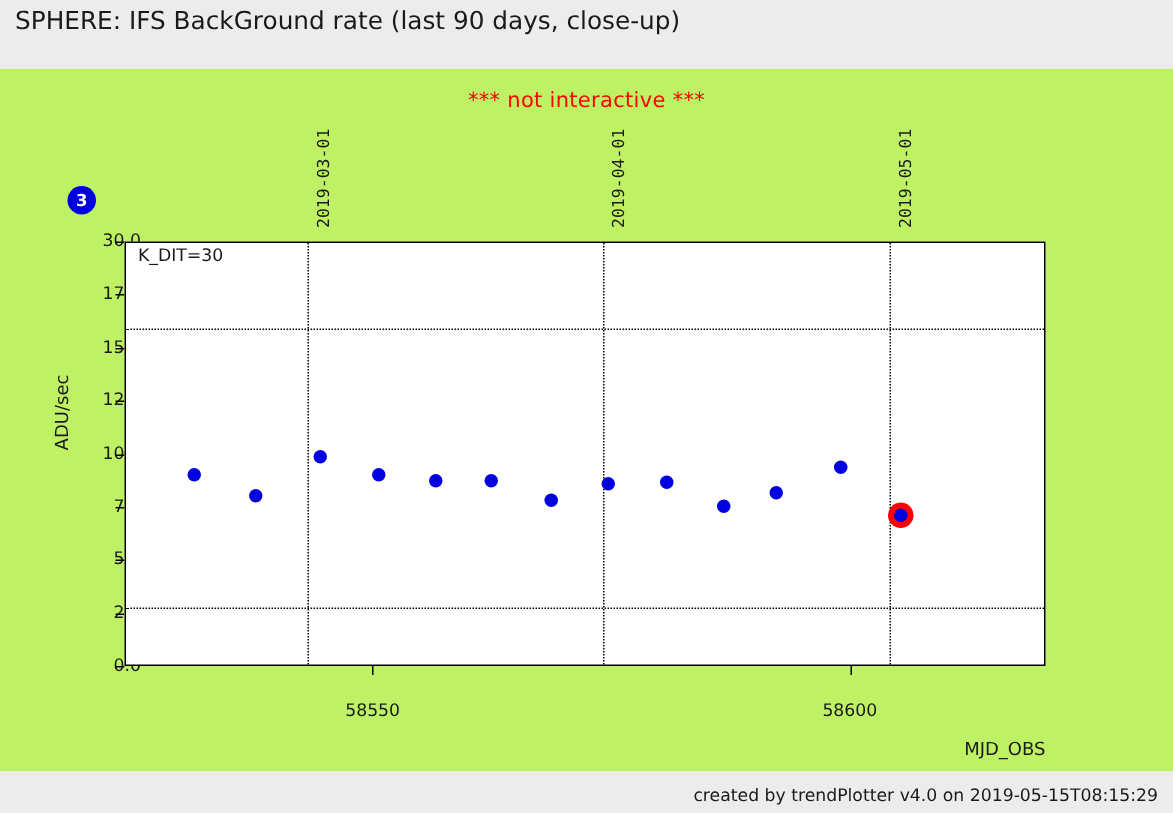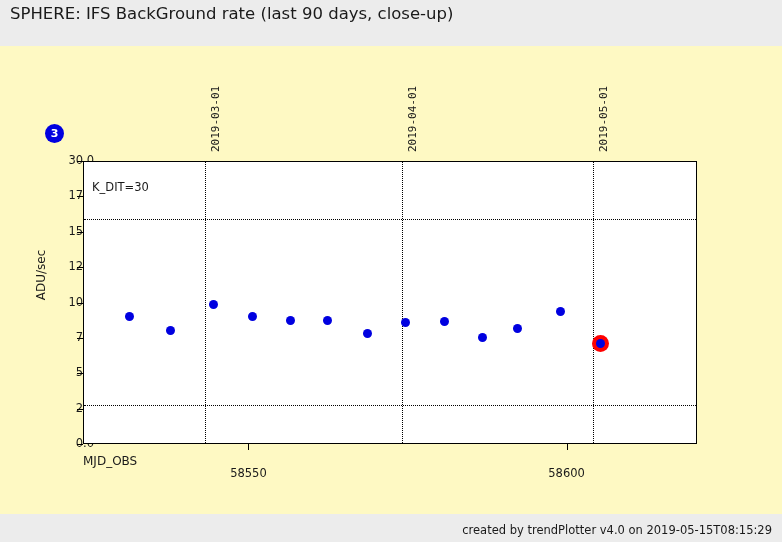--- a/index.html
+++ b/index.html
@@ -11,21 +11,21 @@
     width: 782px;
     height: 542px;
     font-family: "DejaVu Sans", "Liberation Sans", sans-serif;
     overflow: hidden;
     position: relative;
   }
   #page {
     position: relative;
     width: 782px;
     height: 542px;
-    background: #fef9c3;
+    background: #bef264;
     border-radius: 11px;
   }
   
   .header-band {
     position: absolute;
     left: 0; top: 0;
     width: 782px; height: 46px;
     background: #ececec;
   }
   .title-main {
@@ -126,21 +126,21 @@
   .point.flagged::after {
     content: "";
     position: absolute;
     left: 4px; top: 4px;
     width: 9px; height: 9px;
     border-radius: 50%;
     background: #0000e0;
   }
   .annot-kdit {
     position: absolute;
-    left: 8px; top: 18px;
+    left: 8px; top: 1px;
     font-size: 11.5px;
     color: #1a1a1a;
     white-space: nowrap;
   }
   
   .ytick {
     position: absolute;
     right: 688px;
     width: 60px;
     text-align: right;
@@ -176,23 +176,23 @@
     left: -4px; top: 268px;
     width: 90px;
     text-align: center;
     font-size: 12px;
     color: #1a1a1a;
     transform: rotate(-90deg);
     transform-origin: center center;
   }
   .xlabel {
     position: absolute;
-    top: 454px;
+    top: 492px;
     left: 83px; width: 614px;
-    text-align: left;
+    text-align: right;
     font-size: 12px;
     color: #1a1a1a;
   }
   .datelabel {
     position: absolute;
     font-family: "DejaVu Sans Mono", "Liberation Mono", monospace;
     font-size: 11px;
     color: #1a1a1a;
     white-space: nowrap;
     transform: rotate(-90deg);
@@ -200,20 +200,21 @@
   }
 </style>
 </head>
 <body>
 
 <div id="page">
 
   <div class="header-band"></div>
   <div class="title-main">SPHERE: IFS BackGround rate (last 90 days, close-up)</div>
 
+  <div class="notice">*** not interactive ***</div>
 
   <div class="badge">3</div>
 
   <div id="yaxis">
       <div class="ytick" style="top: 436px;">0.0</div>
       <div class="ytick-mark" style="top: 444px;"></div>
       <div class="ytick" style="top: 400.625px;">2.5</div>
       <div class="ytick-mark" style="top: 408.625px;"></div>
       <div class="ytick" style="top: 365.25px;">5.0</div>
       <div class="ytick-mark" style="top: 373.25px;"></div>

